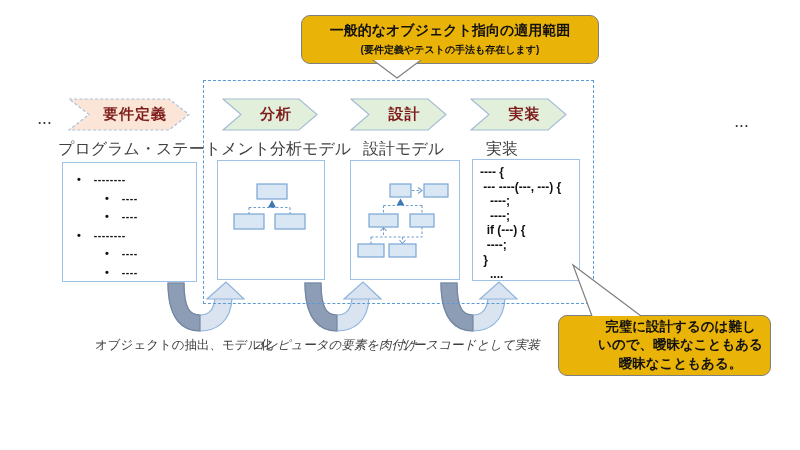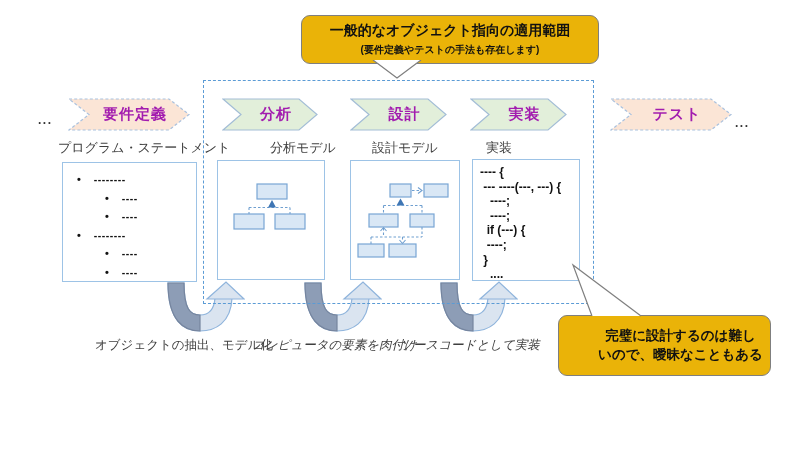--- a/index.html
+++ b/index.html
@@ -19,24 +19,24 @@
   
   .scope-region{
     left:203px;top:80px;width:389px;height:222px;
     border:1.2px dashed #5b9bd5;z-index:3;pointer-events:none;
   }
   
   .chevron{top:98px;height:33px;z-index:4;}
   .chevron svg{position:absolute;left:0;top:0;}
   .chevron .chev-label{
     position:absolute;inset:0;display:flex;align-items:center;justify-content:center;
-    padding-left:12px;font-size:15px;font-weight:bold;color:#a21caf;letter-spacing:1px;
-  }
-  
-  .artifact-label{top:139px;font-size:13px;color:#3f3f3f;white-space:nowrap;z-index:4;}
+    padding-left:12px;font-size:15px;font-weight:bold;color:#7f1d1d;letter-spacing:1px;
+  }
+  
+  .artifact-label{top:139px;font-size:16px;color:#3f3f3f;white-space:nowrap;z-index:4;}
   
   .artifact-box{background:#fff;border:1.3px solid #9dc3e6;z-index:4;}
   
   .bullet-list{padding-top:9px;display:flex;flex-direction:column;gap:4.5px;}
   .bullet-row{display:flex;align-items:center;font-weight:bold;font-size:10.5px;color:#111;line-height:14px;}
   .bullet-row .dot{font-size:11px;}
   .bullet-row.lv0{padding-left:14px;}
   .bullet-row.lv1{padding-left:42px;}
   .bullet-row .dashes{margin-left:13px;letter-spacing:0.5px;}
   
@@ -99,33 +99,27 @@
     <div class="chev-label">設計</div>
   </div>
 
   <div class="abs chevron" style="left:470px;width:97px;">
     <svg width="97" height="33" viewBox="0 0 97 33">
       <polygon points="1,1 78,1 96,16.5 78,32 1,32 19,16.5" fill="#e2efda" stroke="#a3bdd6" stroke-width="1.2"></polygon>
     </svg>
     <div class="chev-label">実装</div>
   </div>
 
-  <div class="abs chevron" style="left:610px;width:122px;">
-    <svg width="122" height="33" viewBox="0 0 122 33">
-      <polygon points="1,1 101,1 121,16.5 101,32 1,32 21,16.5" fill="#fbe5d6" stroke="#a9c1de" stroke-width="1.2" stroke-dasharray="3,2.2"></polygon>
-    </svg>
-    <div class="chev-label">テスト</div>
-  </div>
 
   <div class="abs ellipsis" style="left:38px;top:113px;">...</div>
   <div class="abs ellipsis" style="left:735px;top:116px;">...</div>
 
   <div class="abs artifact-label" style="left:58px;">プログラム・ステートメント</div>
   <div class="abs artifact-label" style="left:238px;margin-left:32px;">分析モデル</div>
-  <div class="abs artifact-label" style="left:372px;font-family:Liberation Mono, monospace;">設計モデル</div>
+  <div class="abs artifact-label" style="left:363px;font-family:Liberation Mono, monospace;">設計モデル</div>
   <div class="abs artifact-label" style="left:486px;">実装</div>
 
   <div class="abs artifact-box" style="left:62px;top:162px;width:133px;height:118px;">
     <div class="bullet-list">
       <div class="bullet-row lv0">
           <span class="dot">•</span>
           <span class="dashes">--------</span>
         </div>
       <div class="bullet-row lv1">
           <span class="dot">•</span>
@@ -199,18 +193,19 @@
     </div>
   </div>
 
   <div class="abs transition-label" style="left:95px;width:160px;">オブジェクトの抽出、モデル化</div>
   <div class="abs transition-label" style="left:252px;width:160px;font-style:italic;">コンピュータの要素を肉付け</div>
   <div class="abs transition-label" style="left:392px;width:156px;font-style:italic;">ソースコードとして実装</div>
 
   <div class="callout abs" style="left:558px;top:315px;width:179px;height:59px;padding-left:32px;">
     <div class="cl-line" style="font-size:13.5px;line-height:18.5px;">完璧に設計するのは難し</div>
     <div class="cl-line" style="font-size:13.5px;line-height:18.5px;">いので、曖昧なこともある</div>
+    <div class="cl-line" style="font-size:13.5px;line-height:18.5px;">曖昧なこともある。</div>
   </div>
   <svg class="abs callout-tail" style="left:563px;top:263px;" width="85" height="54" viewBox="0 0 85 54">
     <path d="M29,53 L10,2 L78,53" fill="#ffffff" stroke="#7f7f7f" stroke-width="1.2"></path>
   </svg>
 
 </div>
 
 </body></html>

